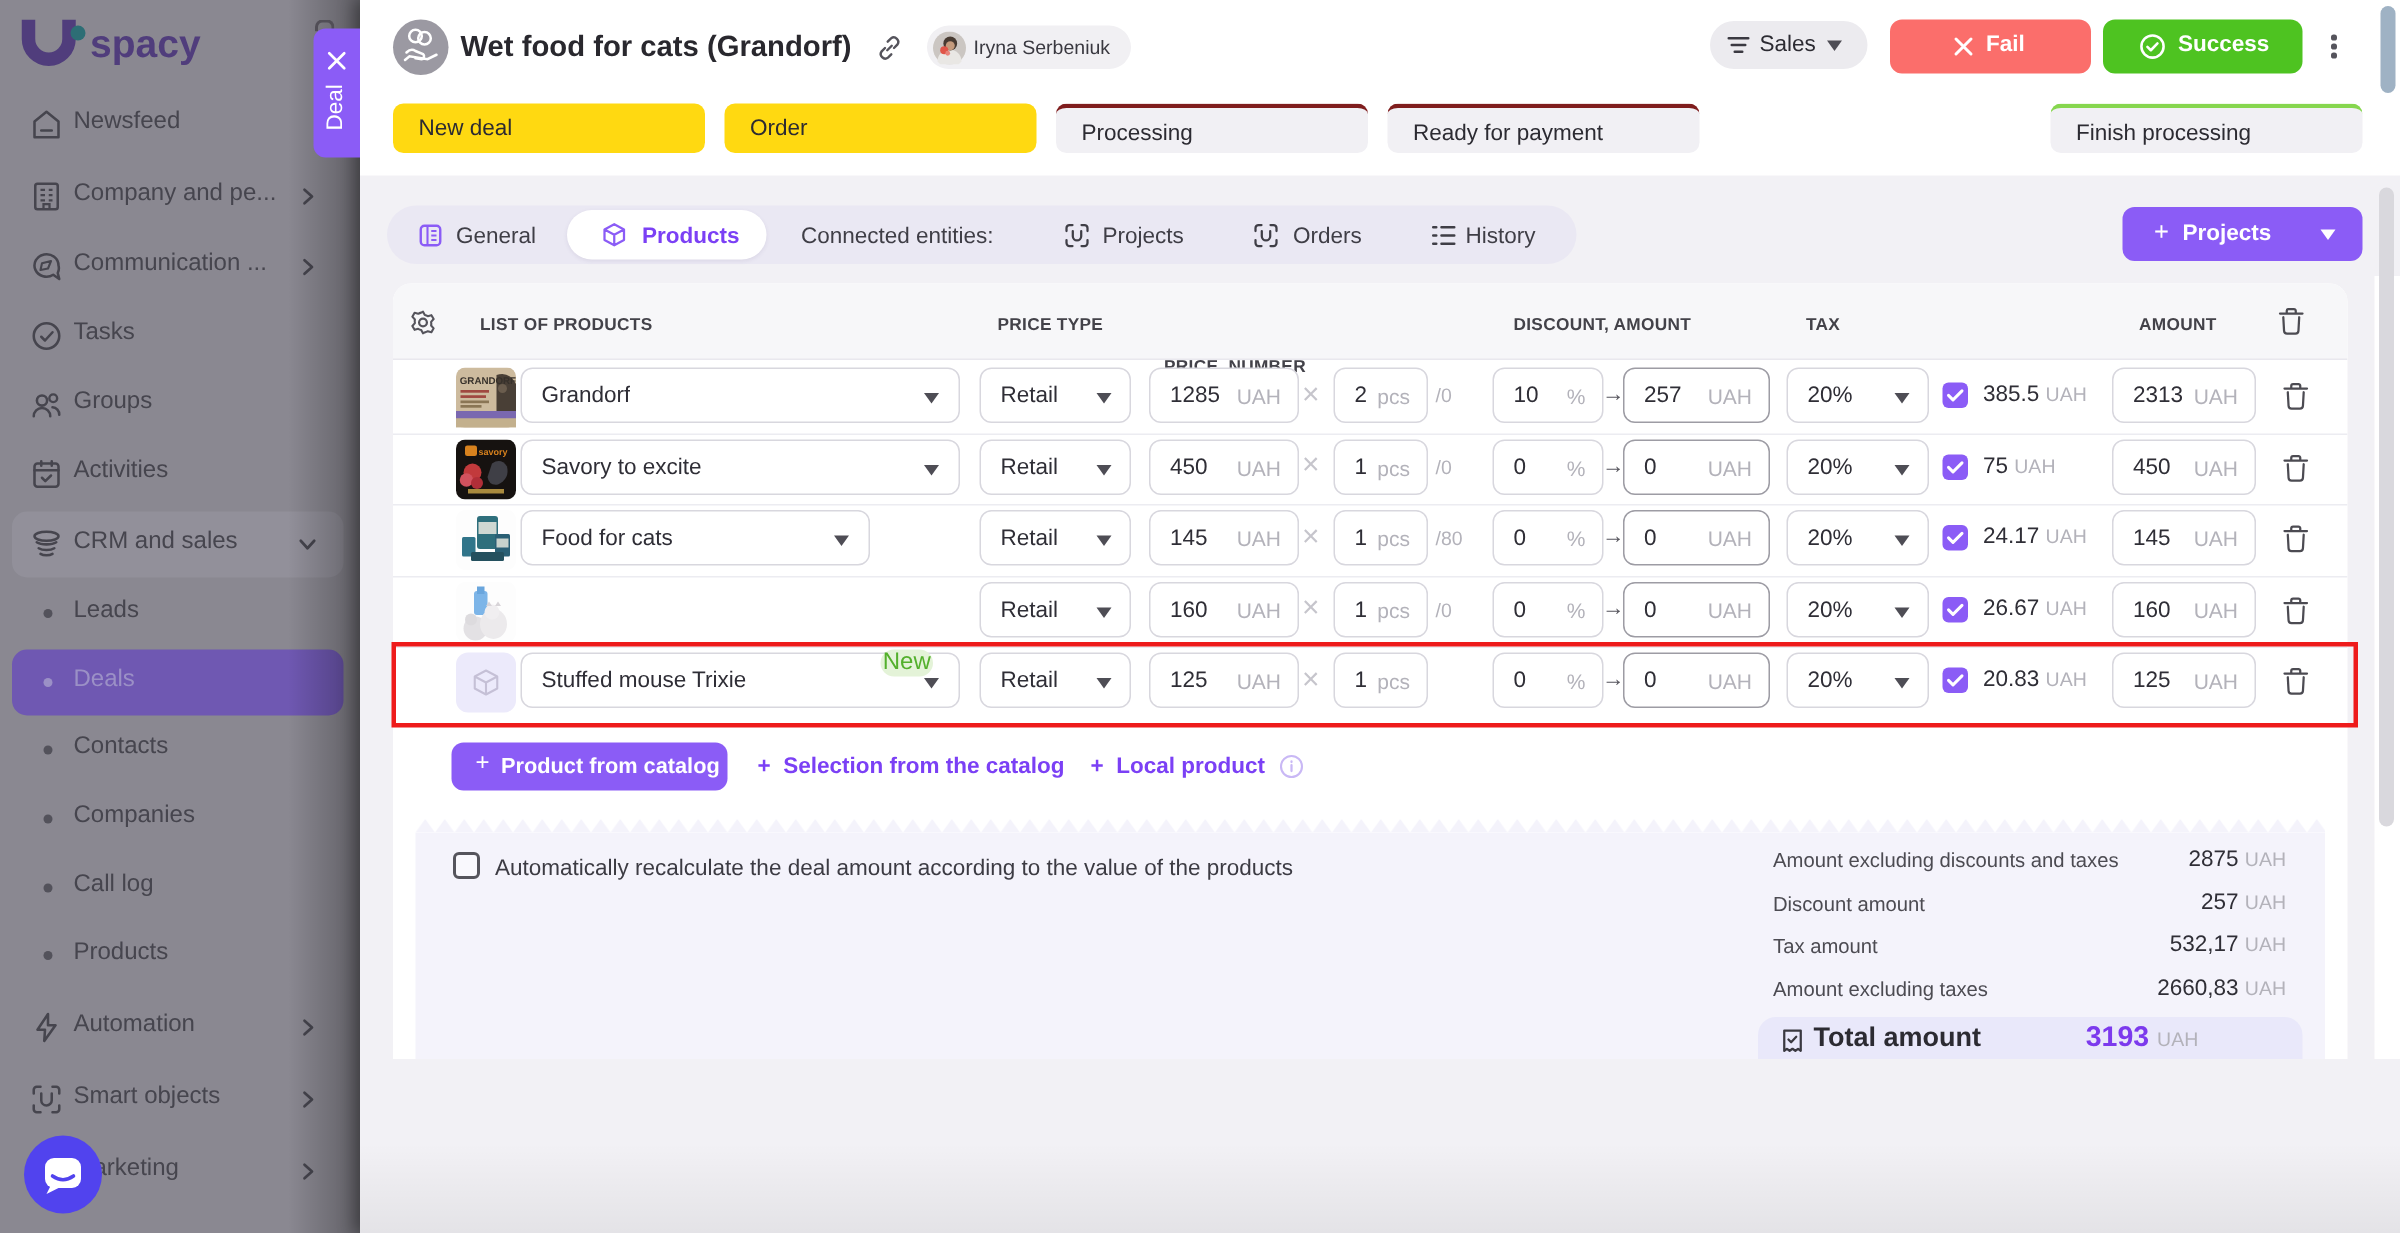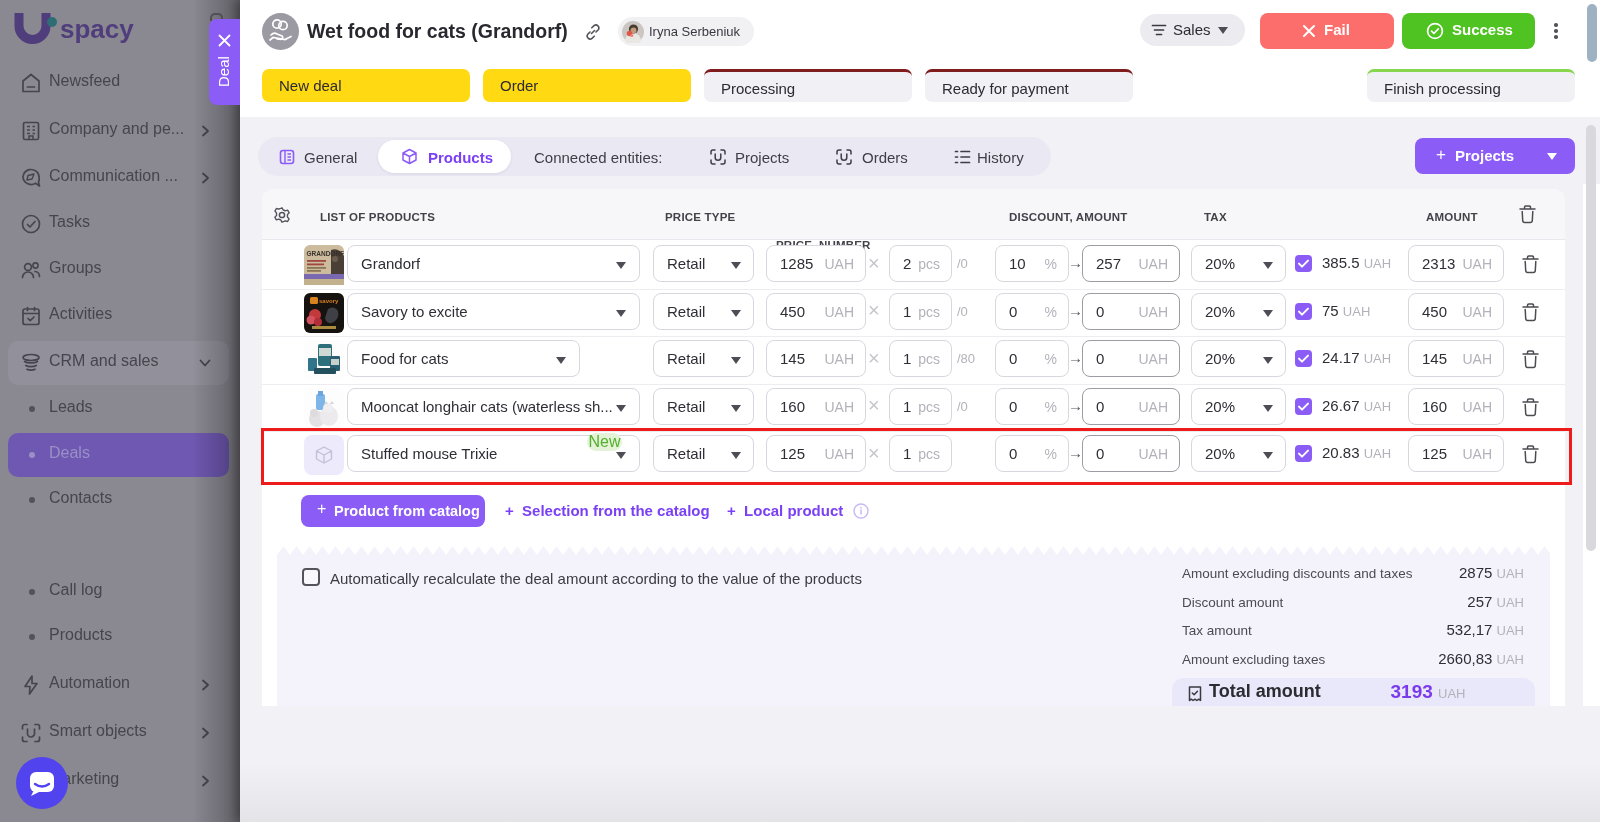--- a/index.html
+++ b/index.html
@@ -123,20 +123,24 @@
   </div>
   <div class="abs" style="left:8px; top:433px; width:221px; height:44px; background:#6f58b2; border-radius:10px;"></div>
   <div class="mitem sub" style="top:433px;">
     <div class="dot" style="background:#9b90c6;"></div>
       <div class="lbl" style="color:#9b90c6;">Deals</div>
   </div>
   <div class="mitem sub" style="top:478px;">
     <div class="dot"></div>
       <div class="lbl">Contacts</div>
   </div>
+  <div class="mitem sub" style="top:524px;">
+    <div class="dot"></div>
+      <div class="lbl">Companies</div>
+  </div>
   <div class="mitem sub" style="top:570px;">
     <div class="dot"></div>
       <div class="lbl">Call log</div>
   </div>
   <div class="mitem sub" style="top:615px;">
     <div class="dot"></div>
       <div class="lbl">Products</div>
   </div>
   <div class="mitem" style="top:663px;">
     <svg class="ic" viewBox="0 0 24 24">
@@ -466,24 +470,20 @@
     <svg class="abs" style="left:42px; top:198.5px;" width="40" height="40" viewBox="0 0 40 40">
         <rect width="40" height="40" rx="6" fill="#fdfdfd"></rect>
         <rect x="12" y="6" width="9" height="16" rx="2" fill="#7db5e8"></rect>
         <rect x="14" y="3" width="5" height="5" fill="#6aa6dd"></rect>
         <ellipse cx="13" cy="31" rx="8" ry="8" fill="#e3e1e4"></ellipse>
         <ellipse cx="25" cy="28" rx="9" ry="10" fill="#eceaec"></ellipse>
         <circle cx="24" cy="20" r="5" fill="#f0eef0"></circle>
         <path d="M20 16 l2 -3 2 3z M26 16 l2 -3 2 3z" fill="#d8d4d8"></path>
         <circle cx="10" cy="25" r="4" fill="#dddbde"></circle>
       </svg>
-    <div class="sel" style="left:85px; top:198.5px; width:293px;">
-        <div class="v" style="width:255px;">Mooncat longhair cats (waterless sh...</div>
-        <div class="tri" style="right:13px; top:16px;"></div>
-      </div>
     <div class="sel" style="left:391px; top:198.5px; width:101px;">
         <div class="v">Retail</div>
         <div class="tri" style="right:12px; top:16px;"></div>
       </div>
     <div class="inp" style="left:504px; top:198.5px; width:100px;">
         <div class="v">160</div>
         <div class="sfx">UAH</div>
       </div>
     <div class="x-mul" style="left:606px; top:206px;">×</div>
     <div class="inp" style="left:627px; top:198.5px; width:63px;">

